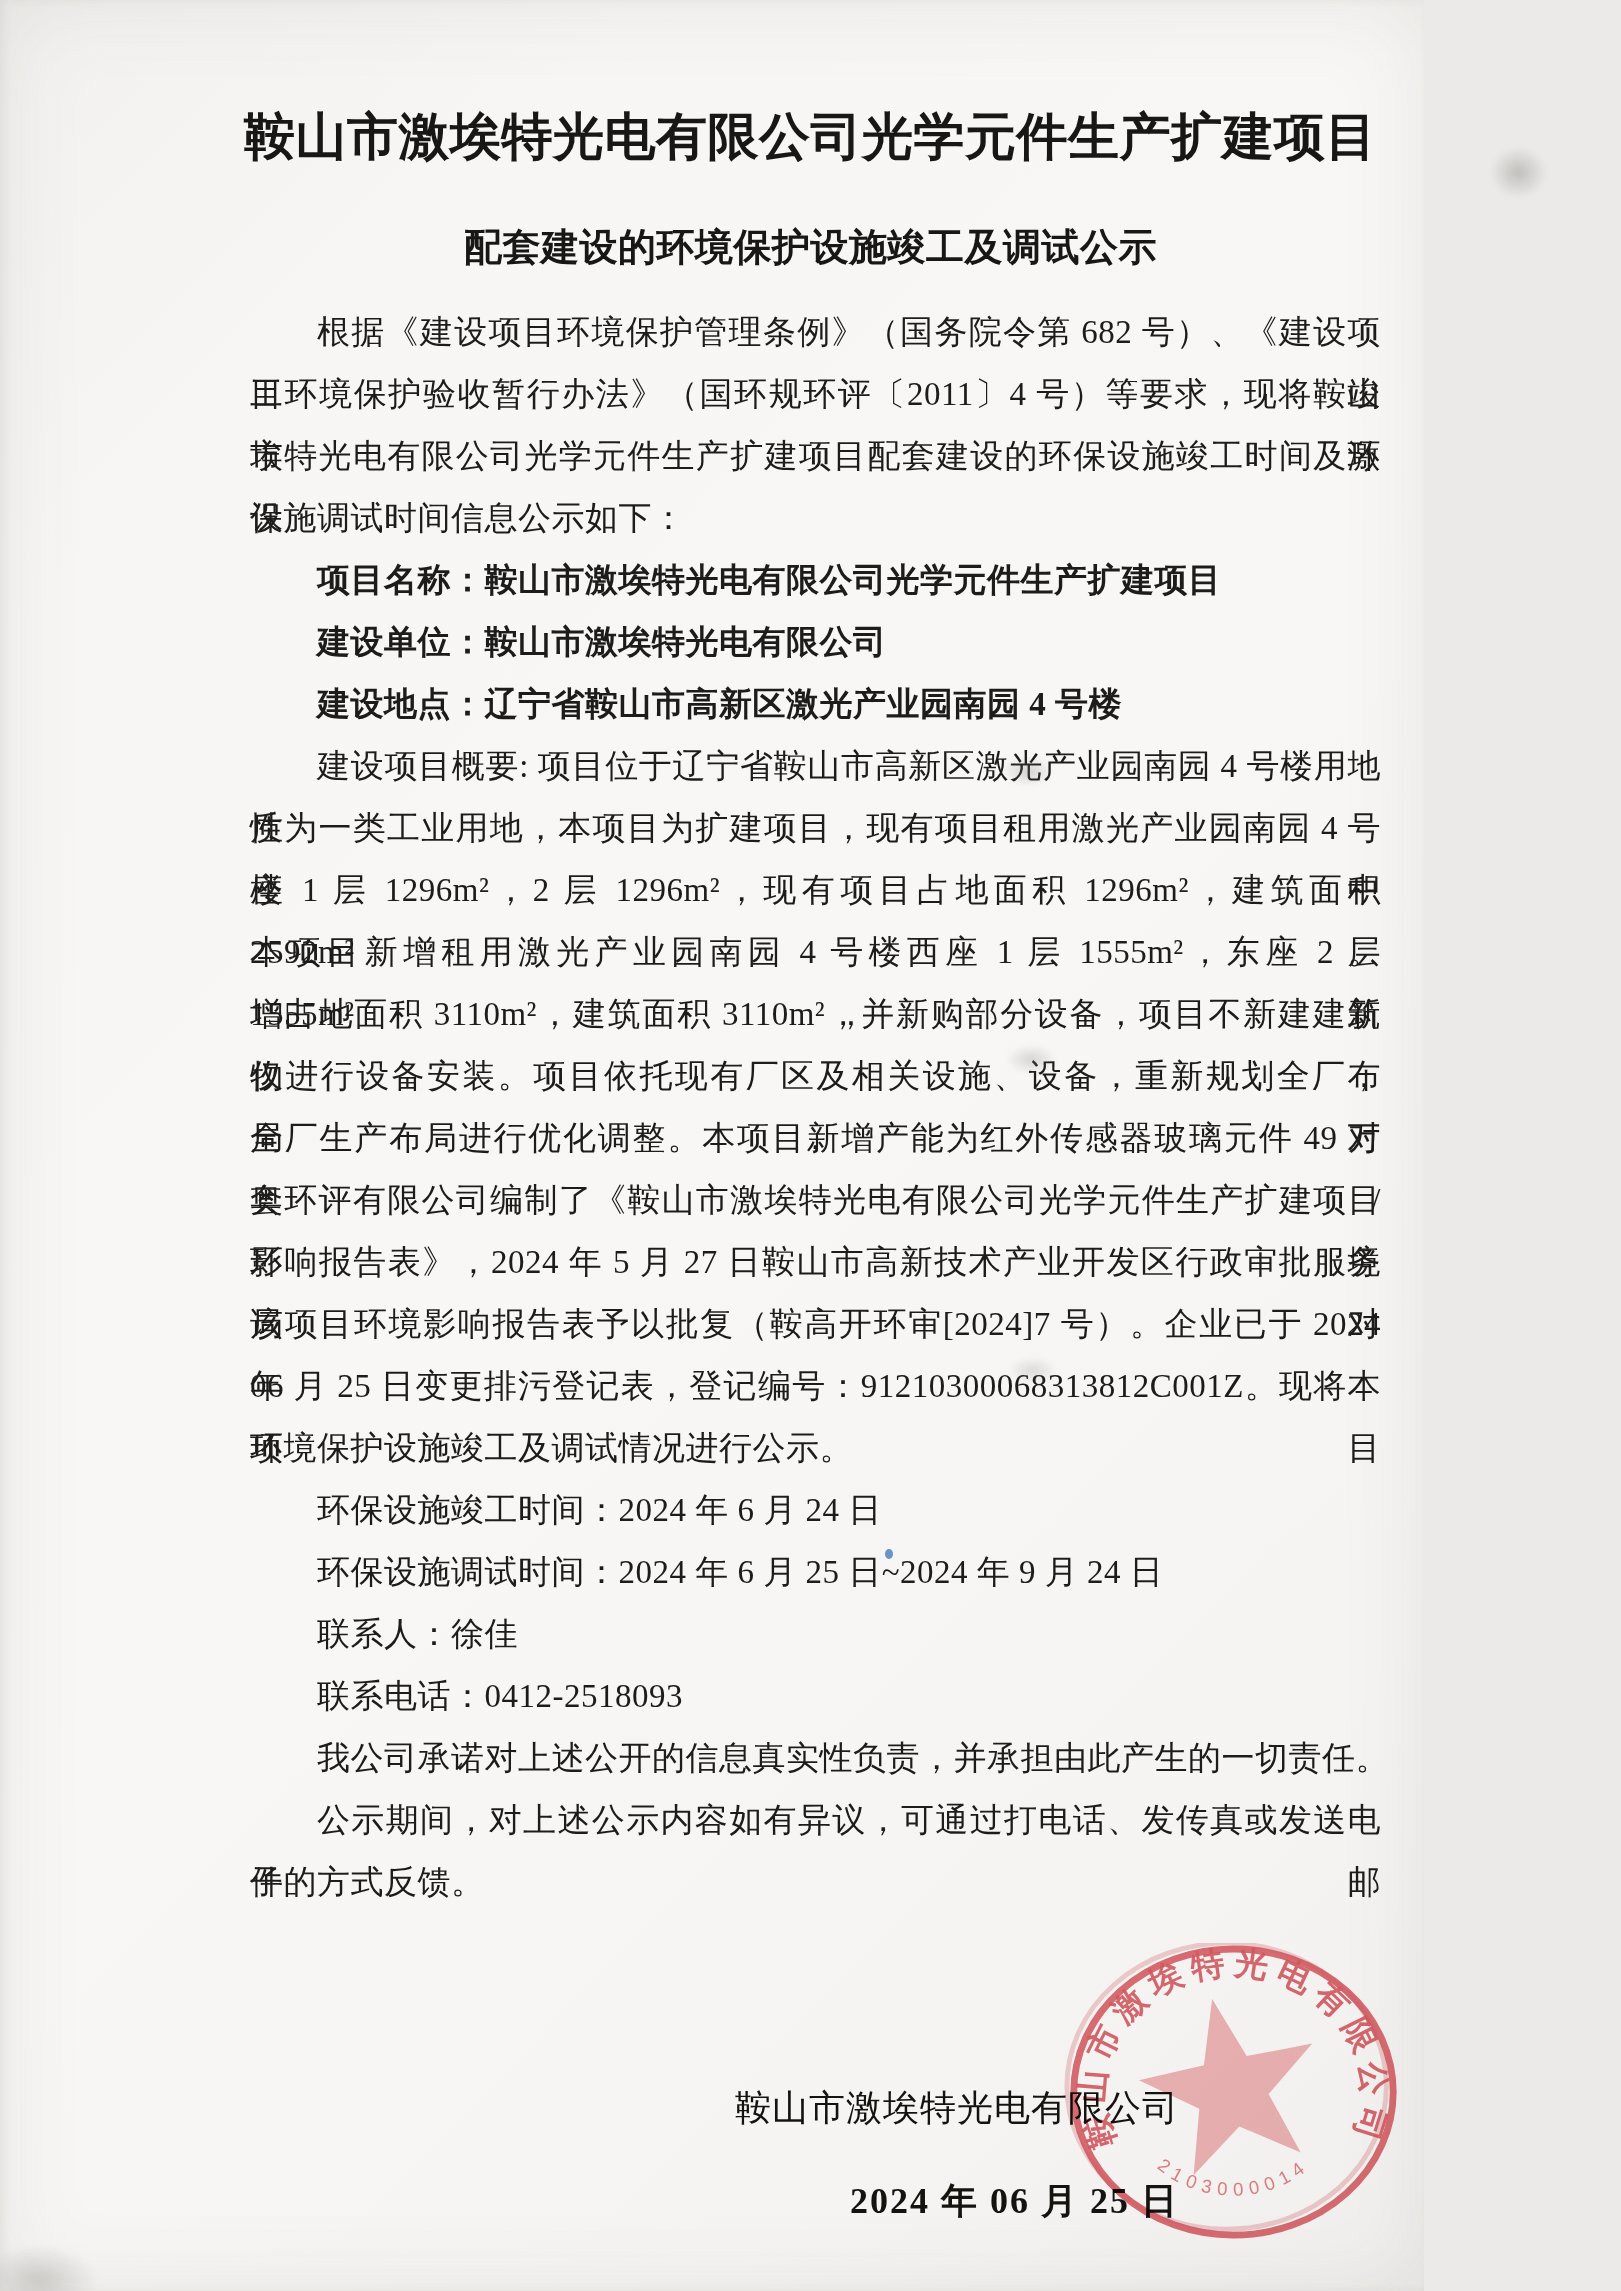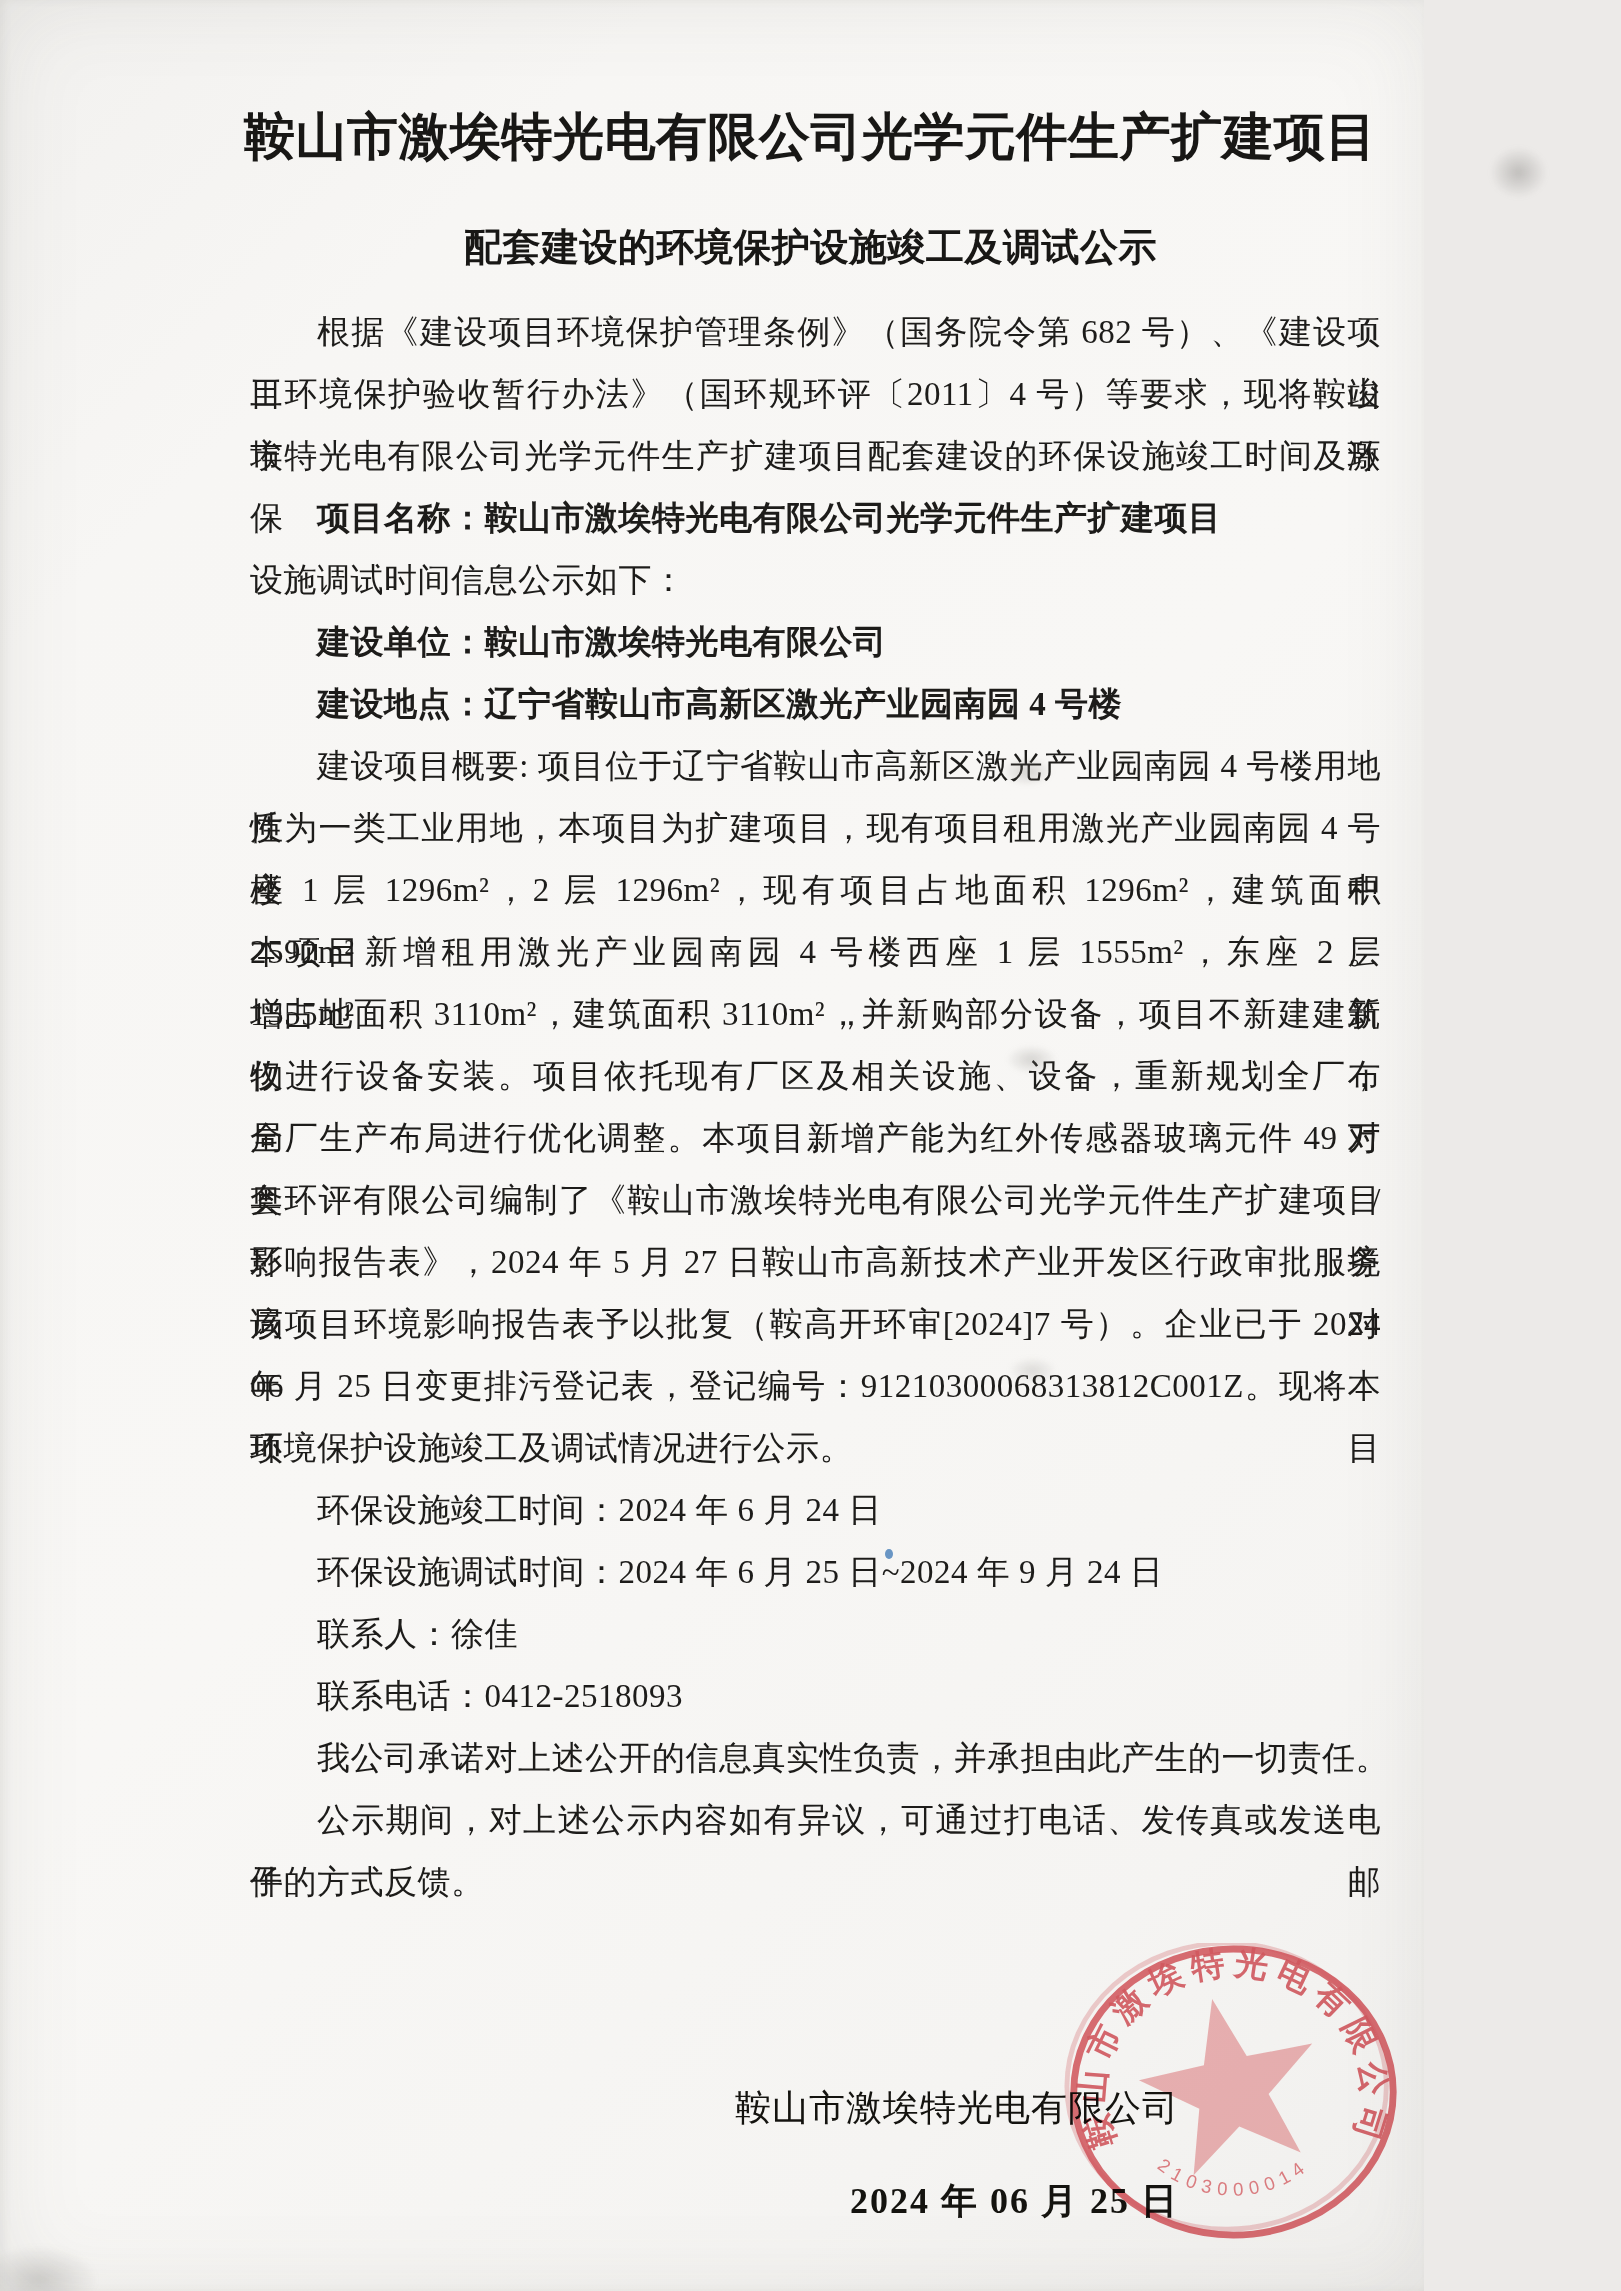--- a/index.html
+++ b/index.html
@@ -60,22 +60,22 @@
 
 <div class="page">
 
   <div class="title title-1">鞍山市激埃特光电有限公司光学元件生产扩建项目</div>
   <div class="title title-2">配套建设的环境保护设施竣工及调试公示</div>
 
   <div class="body-lines">
       <div class="body-line indent justify">根据《建设项目环境保护管理条例》（国务院令第 682 号）、《建设项目竣</div>
       <div class="body-line justify">工环境保护验收暂行办法》（国环规环评〔2011〕4 号）等要求，现将鞍山市激</div>
       <div class="body-line justify">埃特光电有限公司光学元件生产扩建项目配套建设的环保设施竣工时间及环保</div>
+      <div class="body-line">设施调试时间信息公示如下：</div>
       <div class="body-line indent bold">项目名称：鞍山市激埃特光电有限公司光学元件生产扩建项目</div>
-      <div class="body-line">设施调试时间信息公示如下：</div>
       <div class="body-line indent bold">建设单位：鞍山市激埃特光电有限公司</div>
       <div class="body-line indent bold">建设地点：辽宁省鞍山市高新区激光产业园南园 4 号楼</div>
       <div class="body-line indent justify">建设项目概要: 项目位于辽宁省鞍山市高新区激光产业园南园 4 号楼用地性</div>
       <div class="body-line justify">质为一类工业用地，本项目为扩建项目，现有项目租用激光产业园南园 4 号楼中</div>
       <div class="body-line justify">座 1 层 1296m²，2 层 1296m²，现有项目占地面积 1296m²，建筑面积 2592m²。</div>
       <div class="body-line justify">本项目新增租用激光产业园南园 4 号楼西座 1 层 1555m²，东座 2 层 1555m²，新</div>
       <div class="body-line justify">增占地面积 3110m²，建筑面积 3110m²，并新购部分设备，项目不新建建筑物，</div>
       <div class="body-line justify">仅进行设备安装。项目依托现有厂区及相关设施、设备，重新规划全厂布局，对</div>
       <div class="body-line justify">全厂生产布局进行优化调整。本项目新增产能为红外传感器玻璃元件 49 万套/</div>
       <div class="body-line justify">奥环评有限公司编制了《鞍山市激埃特光电有限公司光学元件生产扩建项目环境</div>

